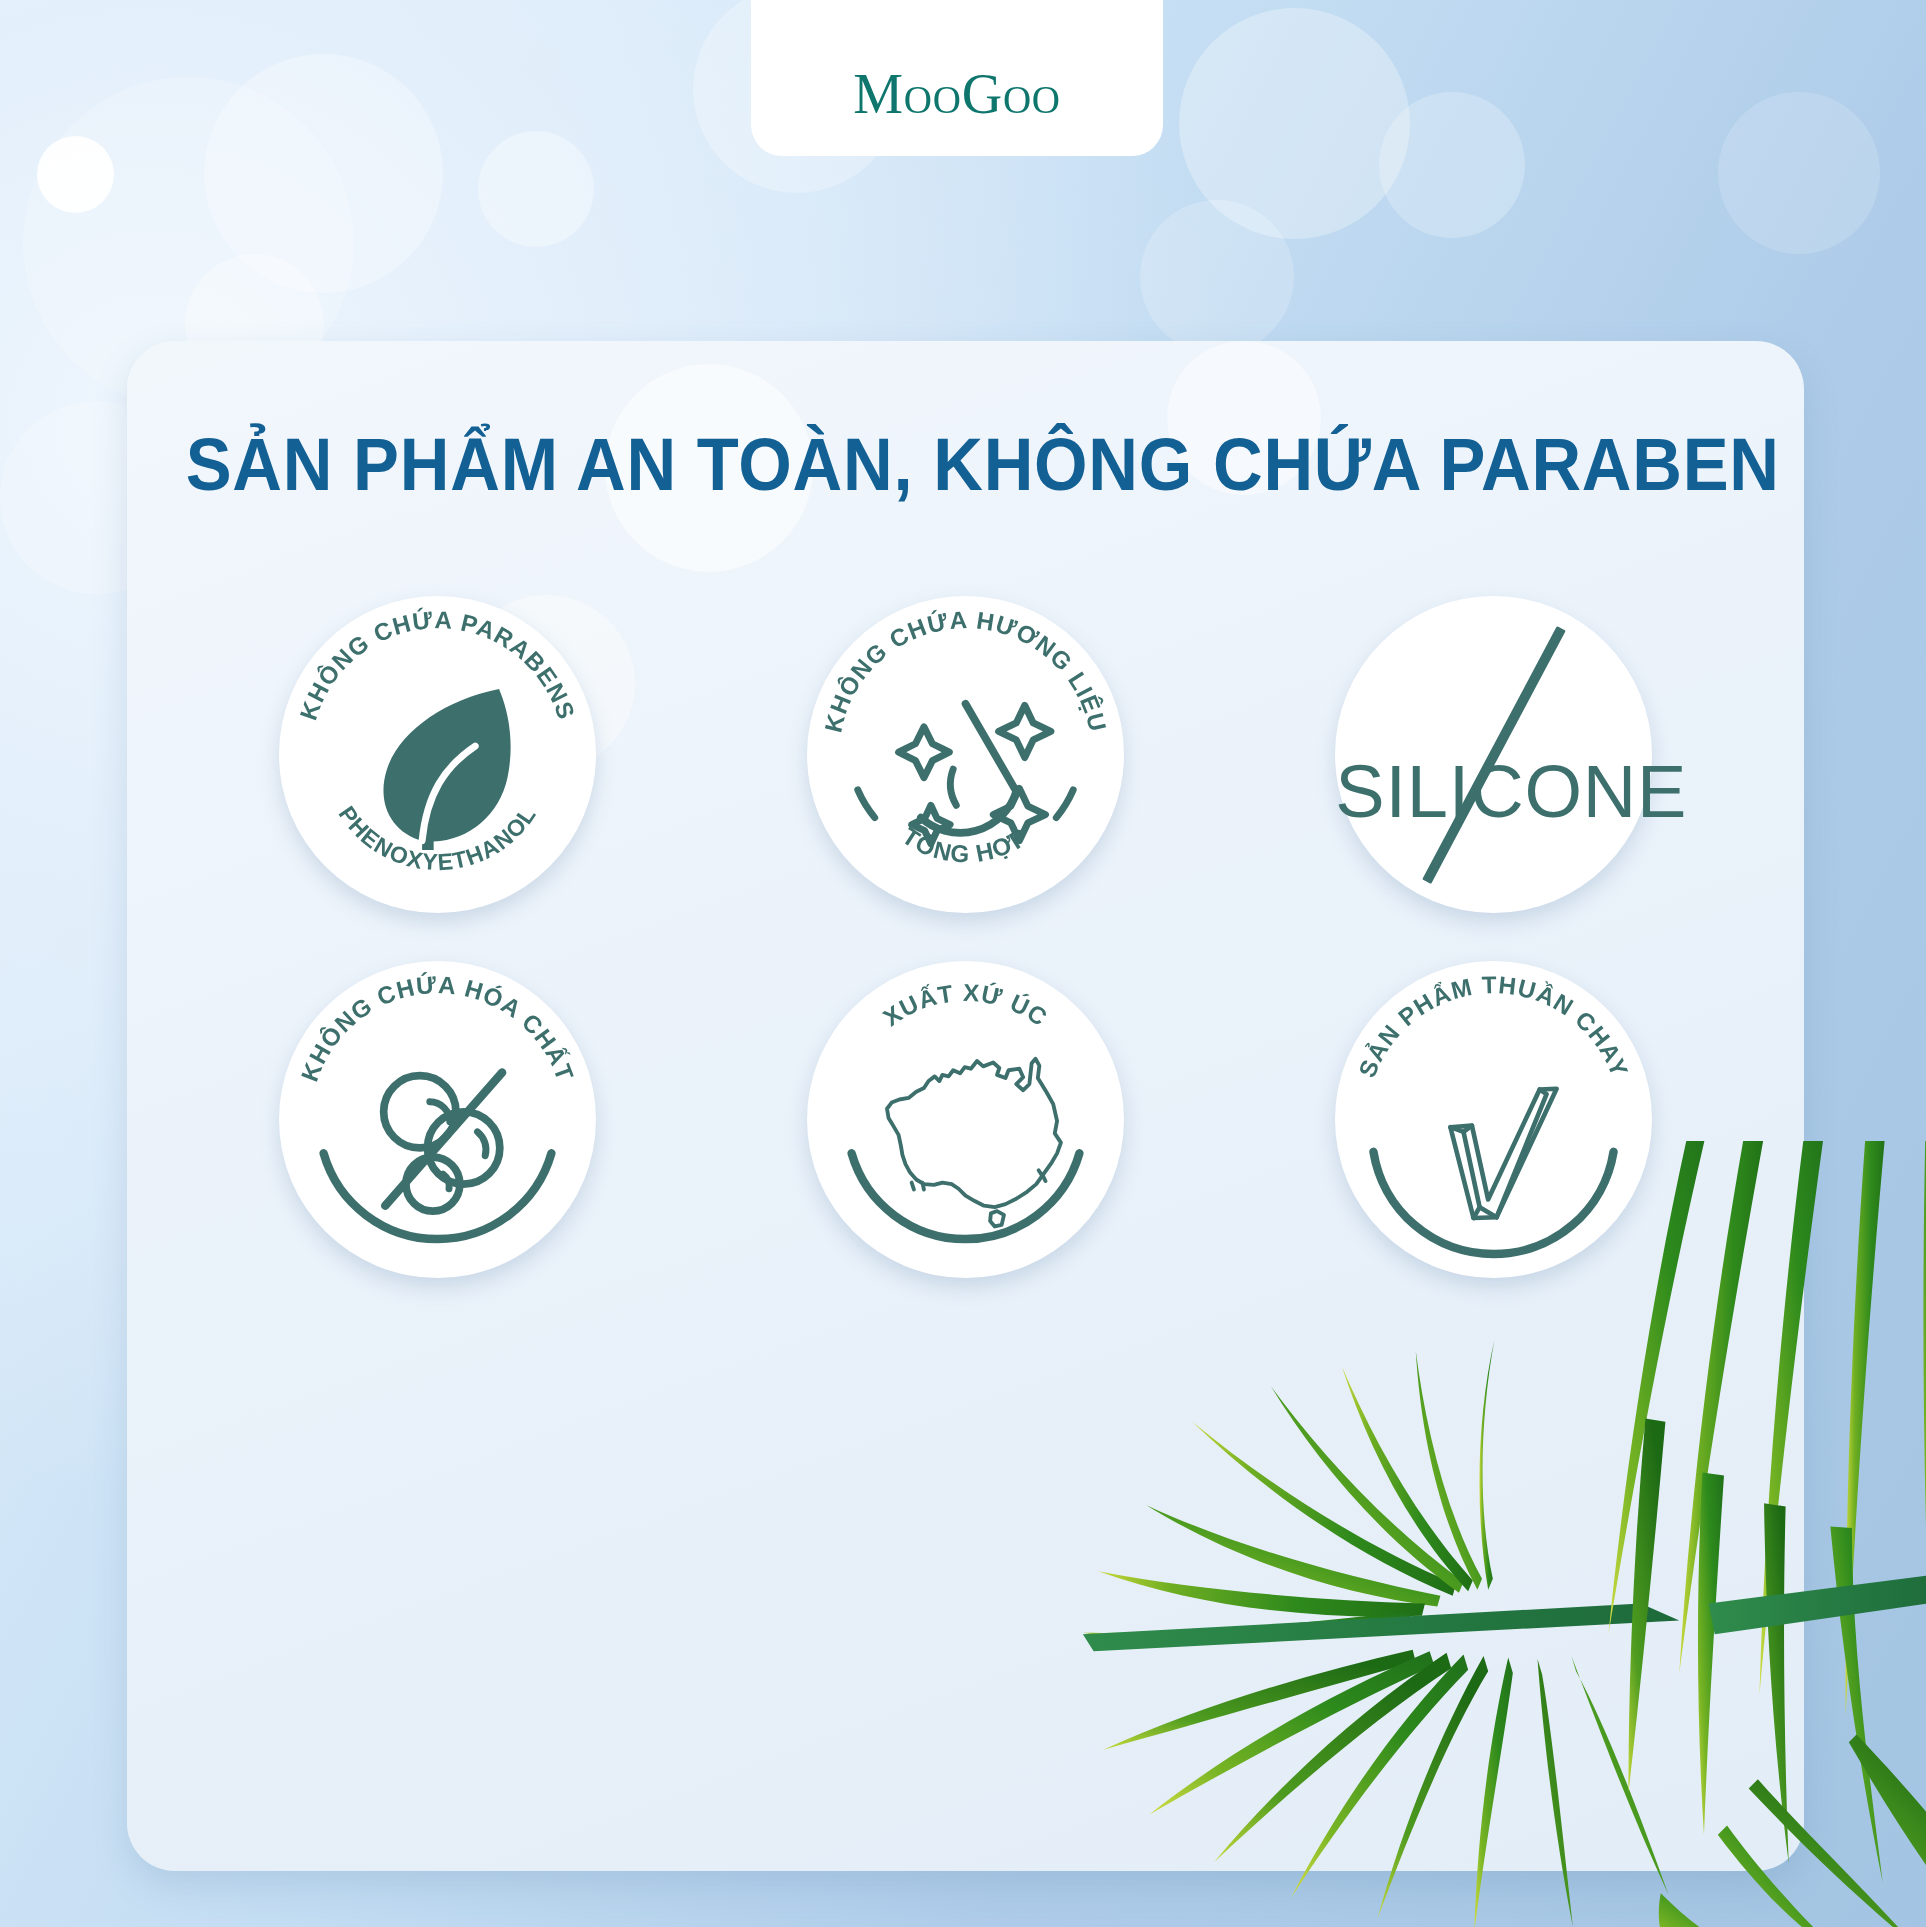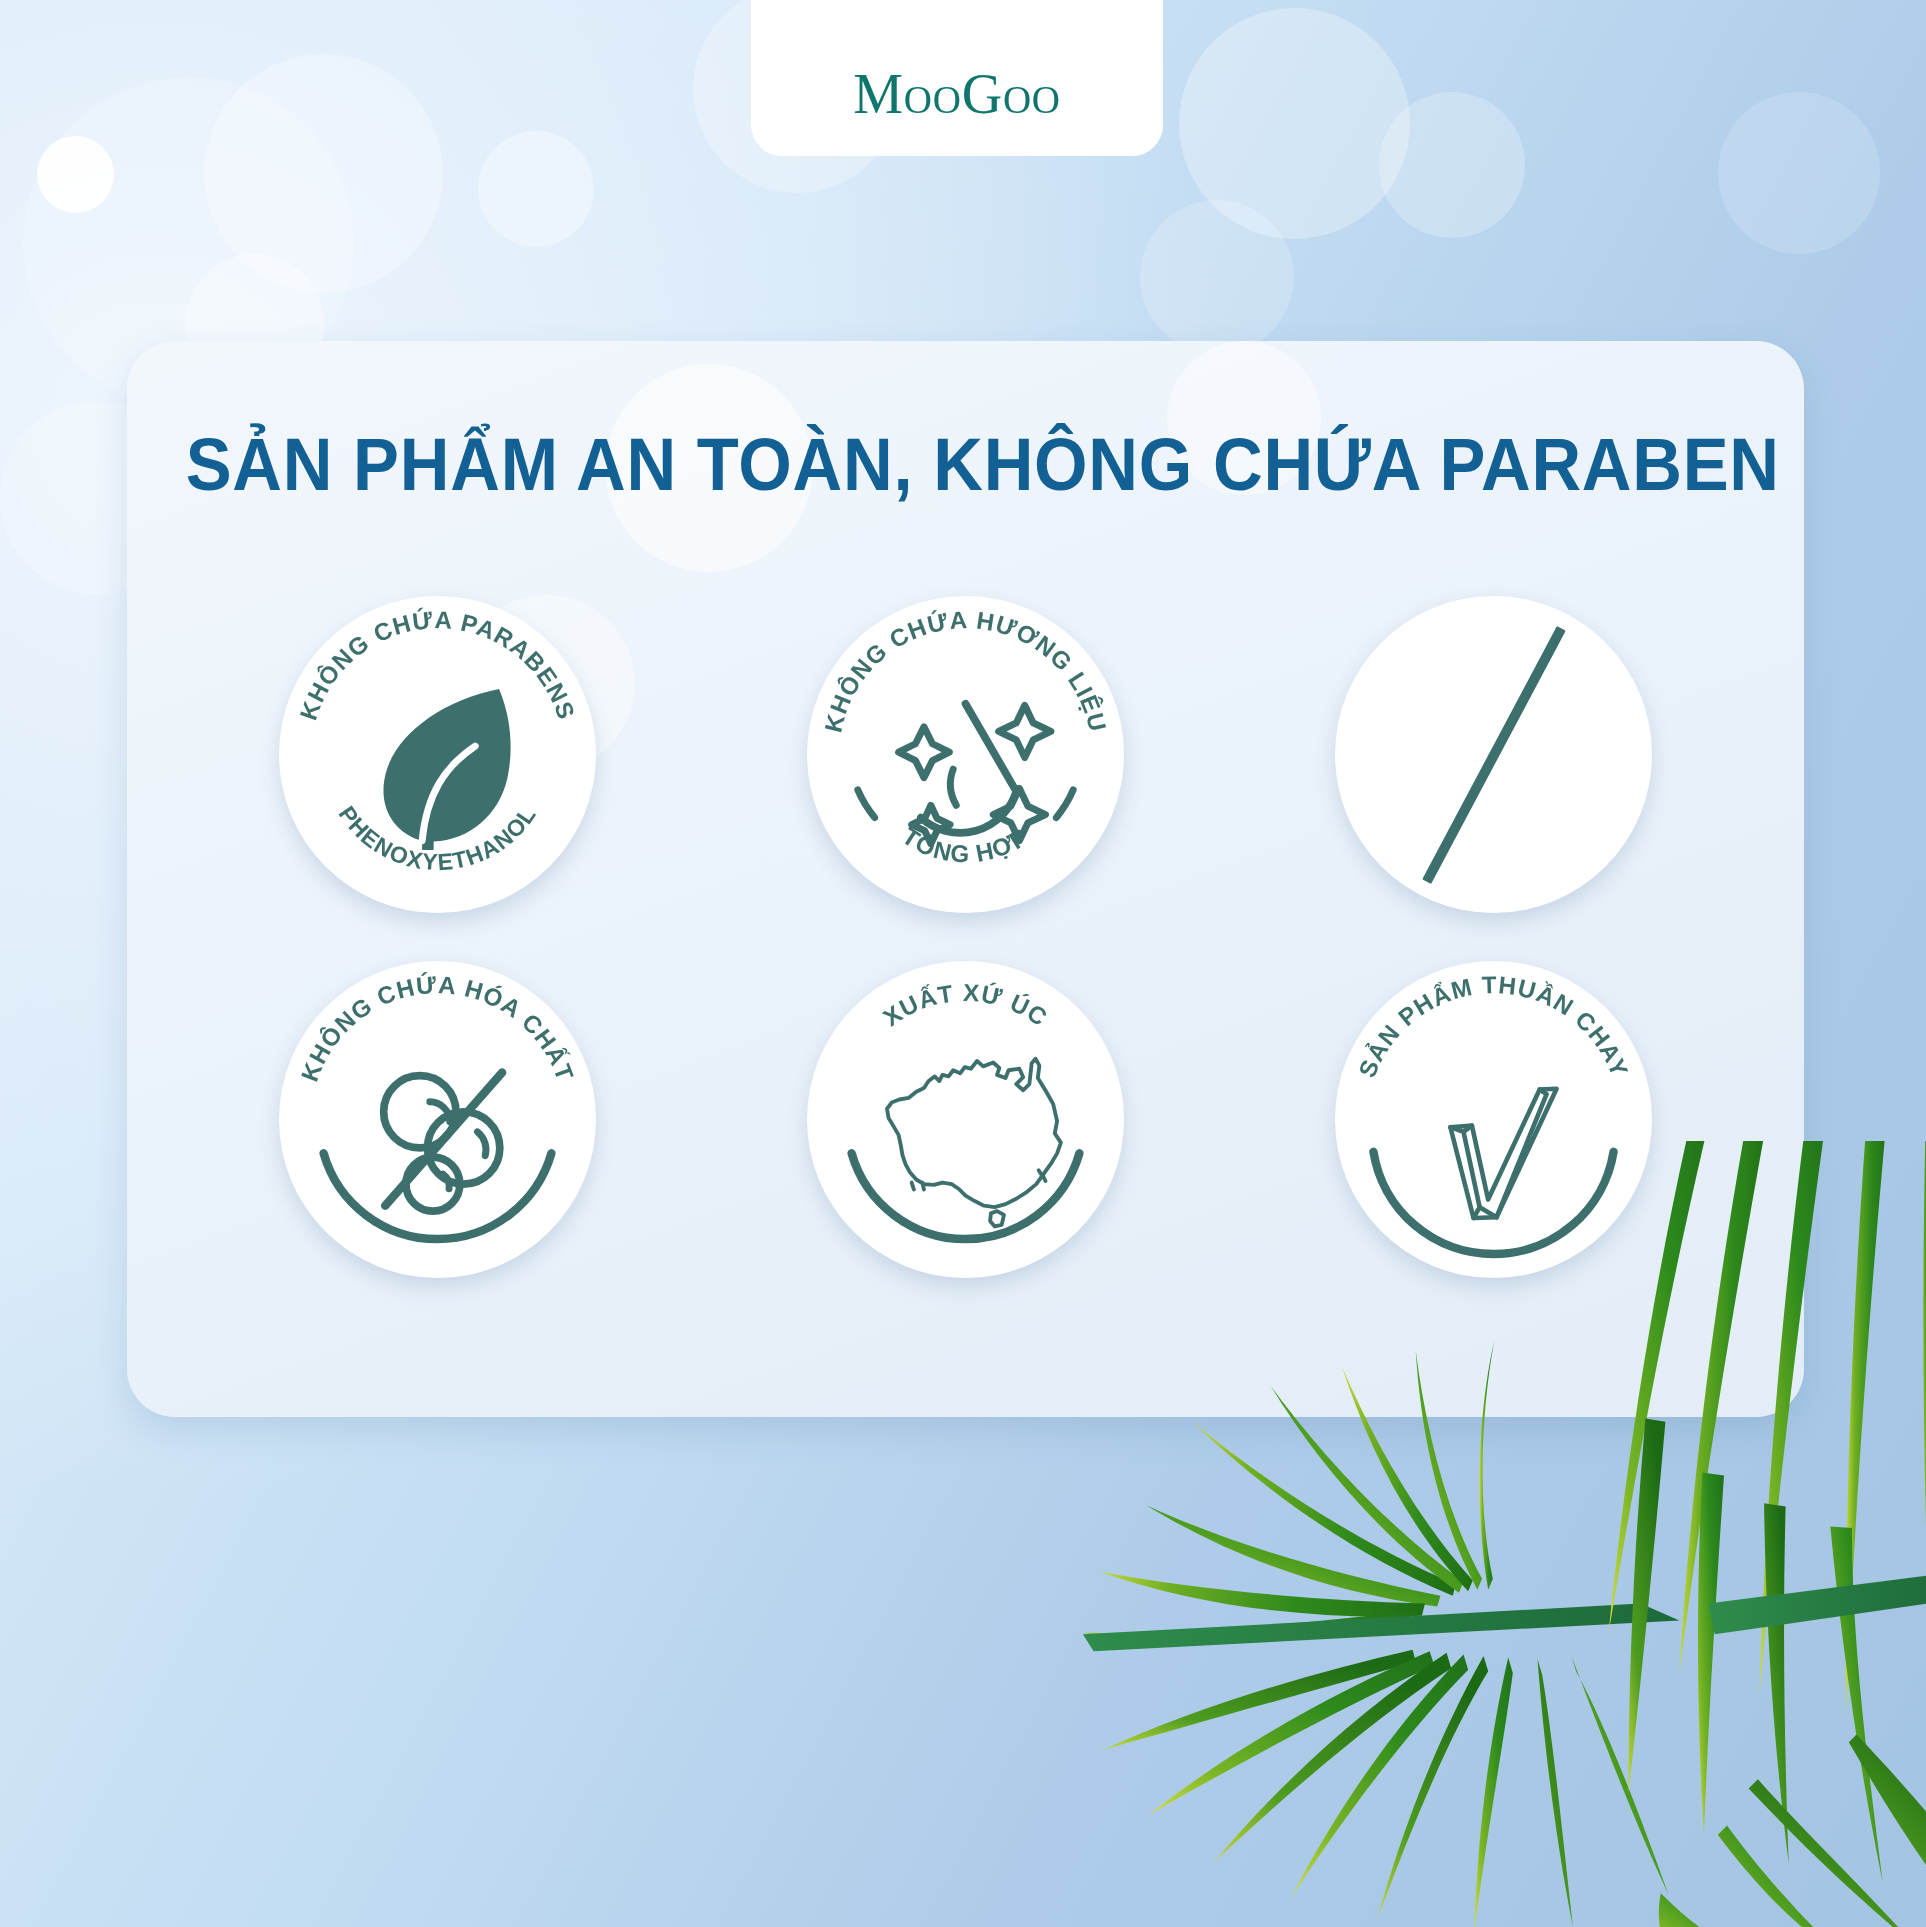--- a/index.html
+++ b/index.html
@@ -43,21 +43,21 @@
     line-height: 1;
     font-variant: small-caps;
     font-weight: 400;
     white-space: nowrap;
   }
 
   
   #card {
     position: absolute;
     left: 127px; top: 341px;
-    width: 1677px; height: 1076px;
+    width: 1677px; height: 1530px;
     background: linear-gradient(160deg, #f2f7fc 0%, #eaf2fa 45%, #e3edf7 100%);
     border-radius: 48px;
     box-shadow: 0 14px 34px rgba(90,130,170,0.20);
     z-index: 4;
     overflow: hidden;
   }
   #card-bokeh-1 {
     position: absolute; left: 478px; top: 23px;
     width: 208px; height: 208px; border-radius: 50%;
     background: rgba(255,255,255,0.55);
@@ -218,20 +218,21 @@
         <g fill="none" stroke="#3d6f6c" stroke-width="9" stroke-linejoin="round">
           <path d="M 152,170 L 163,192 L 185,203 L 163,214 L 152,236 L 141,214 L 119,203 L 141,192 Z"></path>
           <path d="M 283,142 L 294,165 L 317,176 L 294,187 L 283,210 L 272,187 L 249,176 L 272,165 Z"></path>
           <path d="M 276,250 L 287,273 L 310,284 L 287,295 L 276,318 L 265,295 L 242,284 L 265,273 Z"></path>
           <path d="M 161,272 L 169,289 L 186,297 L 169,305 L 161,322 L 153,305 L 136,297 L 153,289 Z"></path>
         </g>
       </svg>
     </div>
 
     <div class="badge" id="badge-non-silicone">
+      <div class="ns-silicone">SILICONE</div>
       <div class="ns-slash"></div>
     </div>
 
     <div class="badge">
       <svg viewBox="0 0 412 412">
         <defs>
           <path id="arcTop4" d="M 42,206 A 164,164 0 0 1 370,206"></path>
         </defs>
         <text class="arc-text">
           <textPath href="#arcTop4" startOffset="50%" text-anchor="middle">KHÔNG CHỨA HÓA CHẤT</textPath>

